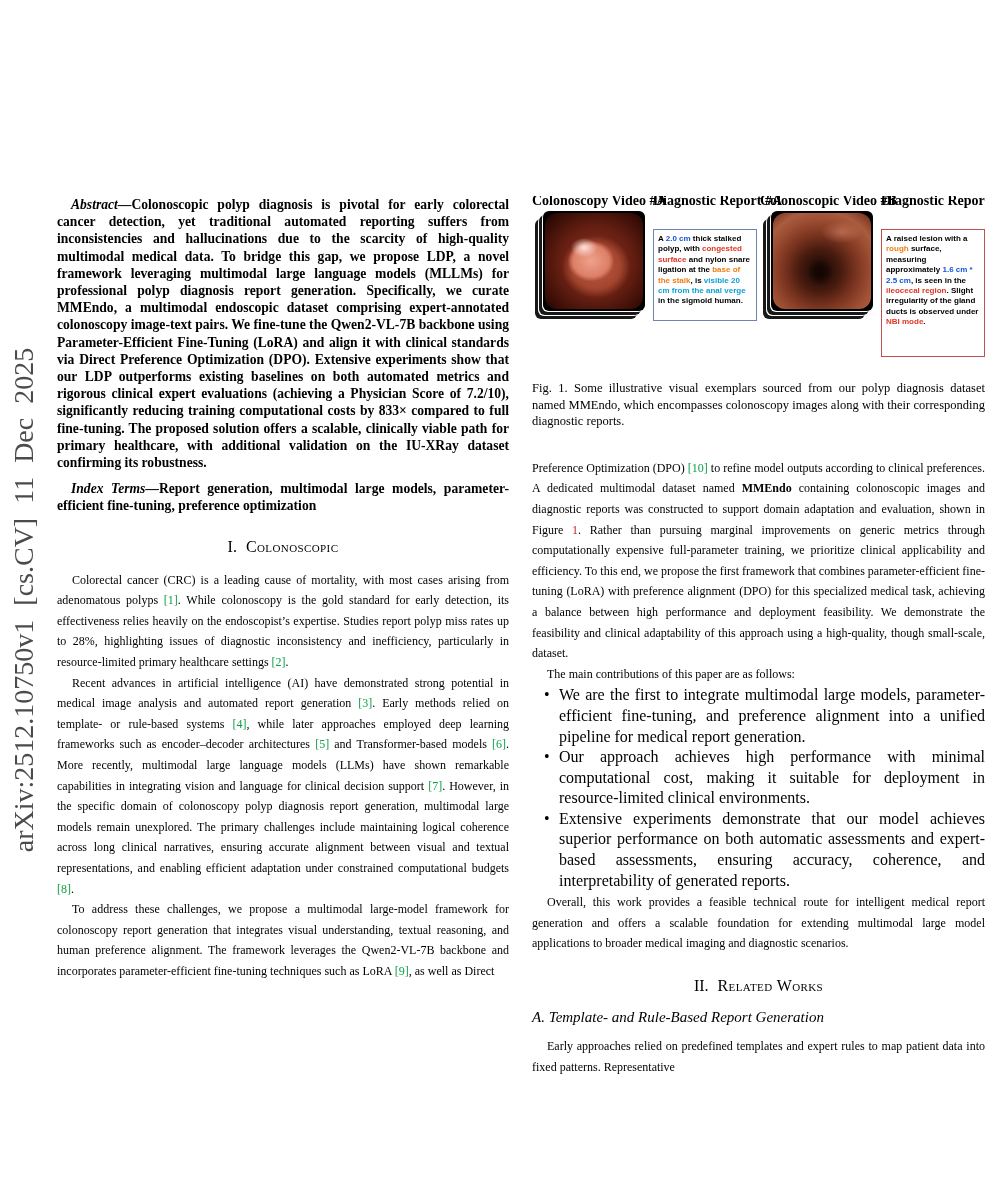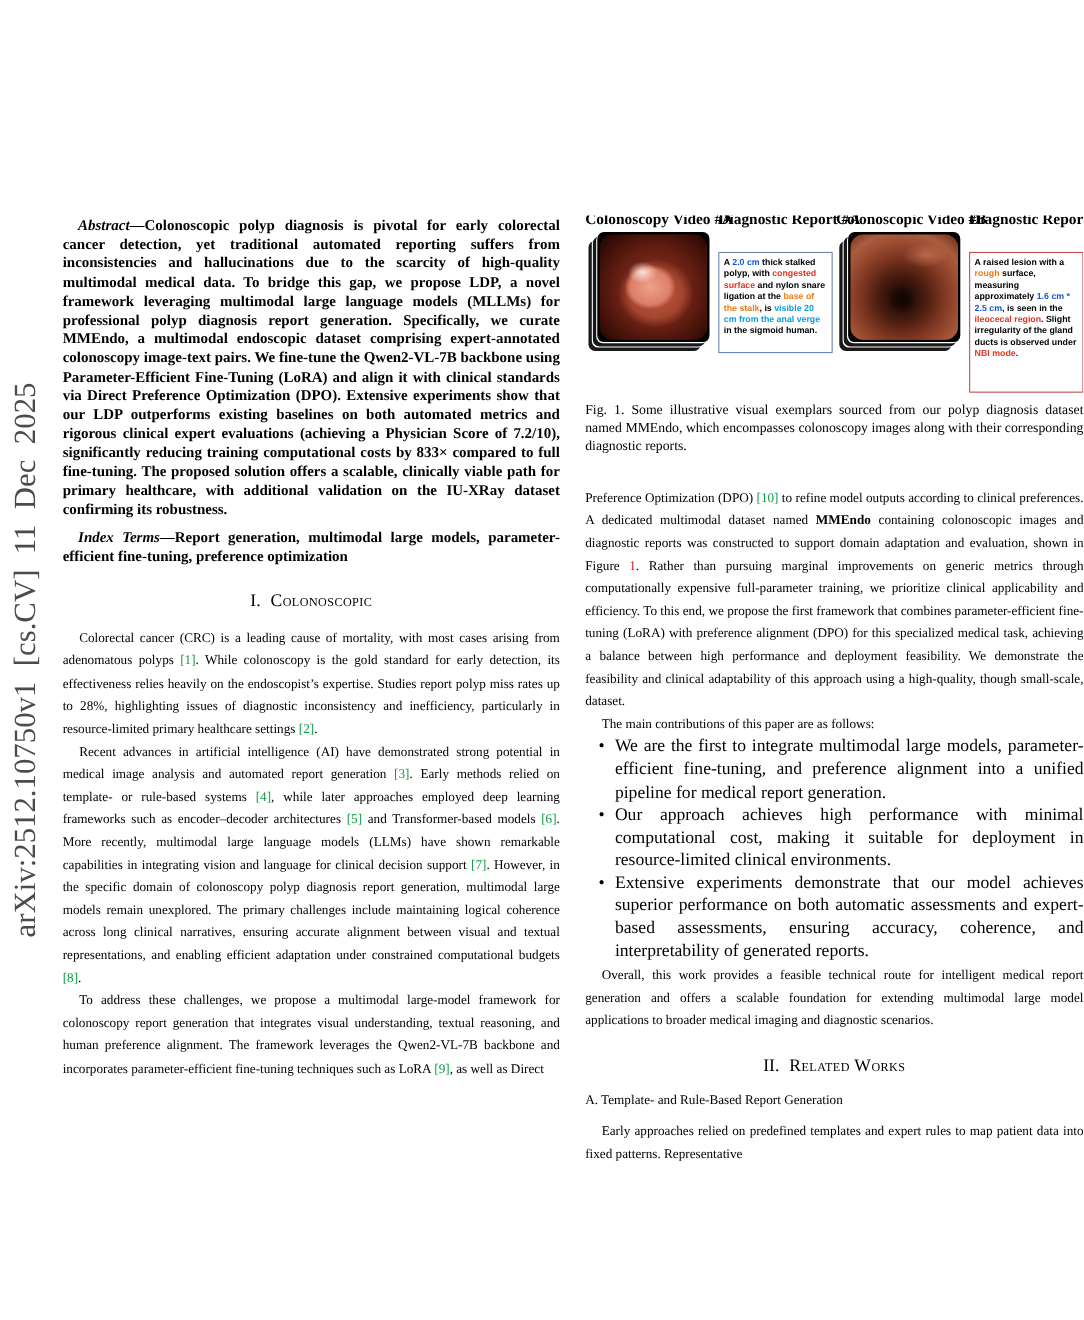--- a/index.html
+++ b/index.html
@@ -42,21 +42,21 @@
   .para {
     font-size:12px; line-height:20.6px; text-align:justify;
     text-indent:15px; hyphens:auto;
   }
   .para.noindent { text-indent:0; }
   .section-heading {
     text-align:center; font-size:16px; margin:23px 0 14px;
   }
   .section-heading .num { margin-right:9px; }
   .sc { font-variant:small-caps; letter-spacing:.4px; }
-  .subsection { font-size:12px; margin:4px 0 10px; }
+  .subsection { font-style:italic; font-size:15px; margin:4px 0 10px; }
 
   .bullets { margin:1px 0; }
   .bullet {
     position:relative; padding-left:27px; font-size:16px; line-height:20.6px;
     text-align:justify; hyphens:auto;
   }
   .bullet .dot { position:absolute; left:12px; top:0; }
 
   
   .seg-it { font-style:italic; }
@@ -103,21 +103,21 @@
   }
   .report-box {
     border:1.5px solid #444; background:#fff; width:104px; padding:4px 4px;
     font-family:"Liberation Sans","DejaVu Sans",sans-serif;
     font-weight:bold; font-size:8px; line-height:10.4px;
   }
   .box-a { border-color:var(--box_a,#6b86b5); min-height:92px; }
   .box-b { border-color:var(--box_b,#c0504d); min-height:128px; }
 
   .caption {
-    margin-top:16px; font-size:12.5px; line-height:16.6px; text-align:justify;
+    margin-top:32px; font-size:12.5px; line-height:16.6px; text-align:justify;
   }
   .after-caption { margin-top:28px; }
 </style>
 </head>
 <body>
 
 <div class="page">
 
   <div class="arxiv-rail">
     <div class="arxiv-stamp">arXiv:2512.10750v1  [cs.CV]  11 Dec 2025</div>

